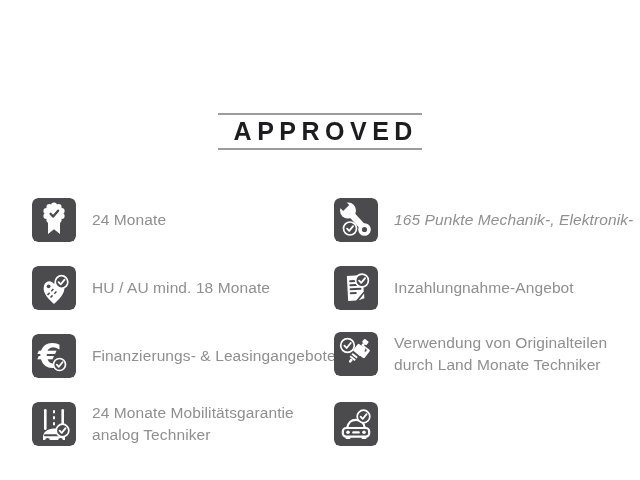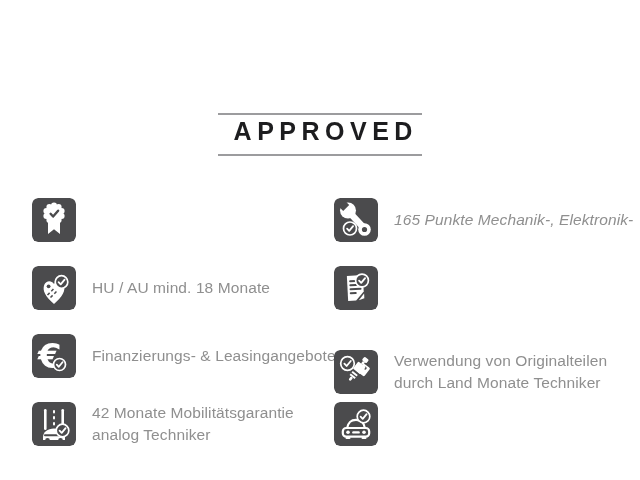--- a/index.html
+++ b/index.html
@@ -10,21 +10,21 @@
     --bg:#ffffff;
   }
   html,body{margin:0;padding:0;background:#fff;}
   .canvas{
     position:relative;width:640px;height:480px;background:var(--bg);
     font-family:"Liberation Sans",sans-serif;overflow:hidden;
   }
   .header{position:absolute;top:113px;left:0;width:640px;text-align:center;}
   .approved{
     display:inline-block;border-top:2px solid var(--rule);border-bottom:2px solid var(--rule);
-    padding:2px 10px 9px 16px;color:var(--title);font-weight:700;font-size:25px;
+    padding:2px 10px 3px 16px;color:var(--title);font-weight:700;font-size:25px;
     letter-spacing:5.5px;line-height:28px;
   }
   .approved span{margin-right:-5.5px;}
   .item{position:absolute;display:flex;align-items:center;gap:16px;height:44px;}
   .icon{width:44px;height:44px;flex:0 0 44px;border-radius:6px;overflow:hidden;display:block;}
   .label{font-size:15.5px;line-height:22px;color:var(--text);letter-spacing:0.1px;white-space:nowrap;}
   
   .ic-bg{fill:var(--icon-bg);}
   .ic-w{fill:#fff;}
   .ic-cut{fill:var(--icon-bg);}
@@ -57,20 +57,21 @@
           <circle cx="22" cy="23.4" r="3"></circle>
         <circle cx="17.4" cy="21.9" r="3"></circle>
           <circle cx="14.4" cy="18" r="3"></circle>
           <circle cx="14.4" cy="13" r="3"></circle>
         <circle cx="17.4" cy="9.1" r="3"></circle>
           <circle cx="22" cy="15.5" r="7.8"></circle>
       </g>
       <path class="ic-chkd" d="M18.6 15.8 l2.5 2.7 5 -5.8"></path>
     </svg>
     <div class="label">
+      <div>24 Monate</div>
     </div>
   </div>
 
   <div class="item" style="left:32px;top:266px;">
     <svg class="icon" viewBox="0 0 44 44">
       <rect class="ic-bg" width="44" height="44" rx="6"></rect>
       <path class="ic-w" d="M22 38 C13.5 31 10 24.5 12.3 18.8 C14 14.6 19.4 14 22 18 C24.6 14 30 14.6 31.7 18.8 C34 24.5 30.5 31 22 38 Z"></path>
       <circle class="ic-cut" cx="16.6" cy="20.3" r="1.9"></circle>
       <g class="ic-dash">
         <path d="M15.5 29 L22.5 22"></path>
@@ -105,21 +106,21 @@
       <rect class="ic-w" x="21" y="14" width="2" height="3.6" rx="1"></rect>
       <rect class="ic-w" x="21" y="20" width="2" height="3.6" rx="1"></rect>
       <path class="ic-w" d="M11 38 L11 35.5 C11 30 15.5 26.5 22 26.5 C28.5 26.5 33 30 33 35.5 L33 38 Z"></path>
       <path class="ic-dl" style="stroke-width:2" d="M13 33.2 H31"></path>
       <circle class="ic-cut" cx="15.5" cy="38.5" r="2.4"></circle>
       <circle class="ic-cut" cx="28.5" cy="38.5" r="2.4"></circle>
       <circle class="ic-ring" cx="30.5" cy="28.5" r="6.3"></circle>
       <path class="ic-chk" d="M27.6 28.7 l2.1 2.2 3.9 -4.8"></path>
     </svg>
     <div class="label">
-      <div>42 Monate Mobilitätsgarantie</div>
+      <div>24 Monate Mobilitätsgarantie</div>
       <div>analog Techniker</div>
     </div>
   </div>
 
   <div class="item" style="left:334px;top:198px;font-style:italic;">
     <svg class="icon" viewBox="0 0 44 44">
       <rect class="ic-bg" width="44" height="44" rx="6"></rect>
       <circle class="ic-w" cx="14" cy="12.5" r="8"></circle>
       <rect class="ic-cut" x="3" y="2" width="11" height="8.5" transform="rotate(45 8.5 6)"></rect>
       <line x1="16" y1="15" x2="29" y2="29" stroke="#fff" stroke-width="6.5" stroke-linecap="round"></line>
@@ -142,23 +143,26 @@
         <g class="ic-dl" style="stroke-width:2">
           <path d="M16.5 15 H26.5"></path>
             <path d="M16.5 19 H26.5"></path>
           <path d="M16.5 23 H26.5"></path>
             <path d="M16.5 27 H21.5"></path>
         </g>
       </g>
       <circle class="ic-ring" cx="28" cy="14.5" r="6.4"></circle>
       <path class="ic-chk" d="M25.1 14.7 l2.1 2.2 3.9 -4.8"></path>
     </svg>
+    <div class="label">
+      <div>Inzahlungnahme-Angebot</div>
+    </div>
   </div>
 
-  <div class="item" style="left:334px;top:350px;">
+  <div class="item" style="left:334px;top:332px;">
     <svg class="icon" viewBox="0 0 44 44">
       <rect class="ic-bg" width="44" height="44" rx="6"></rect>
       <g transform="rotate(38 29.5 20)">
         <rect class="ic-w" x="25.5" y="14.5" width="8.5" height="10.5" rx="1.5"></rect>
         <circle class="ic-cut" cx="29.7" cy="17.5" r="1.5"></circle>
       </g>
       <g transform="rotate(38 22 22)" class="ic-w">
         <rect x="19.2" y="4.5" width="5.6" height="4.5" rx="1.2"></rect>
         <rect x="20.7" y="9" width="2.6" height="3.2"></rect>
         <rect x="17.3" y="12.2" width="9.4" height="9" rx="1"></rect>

